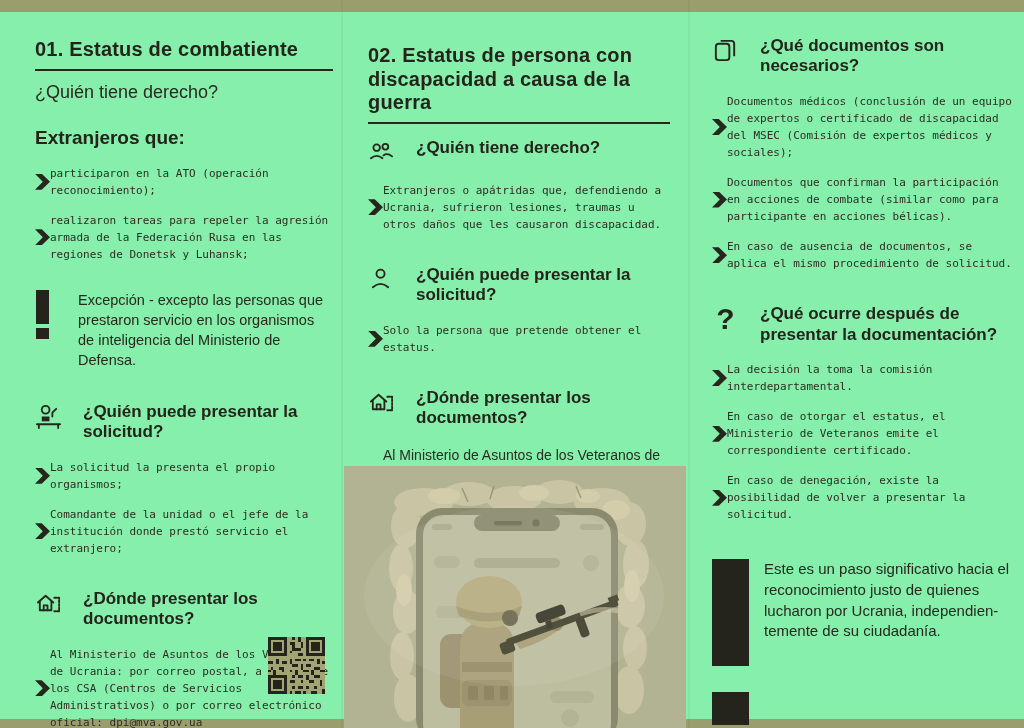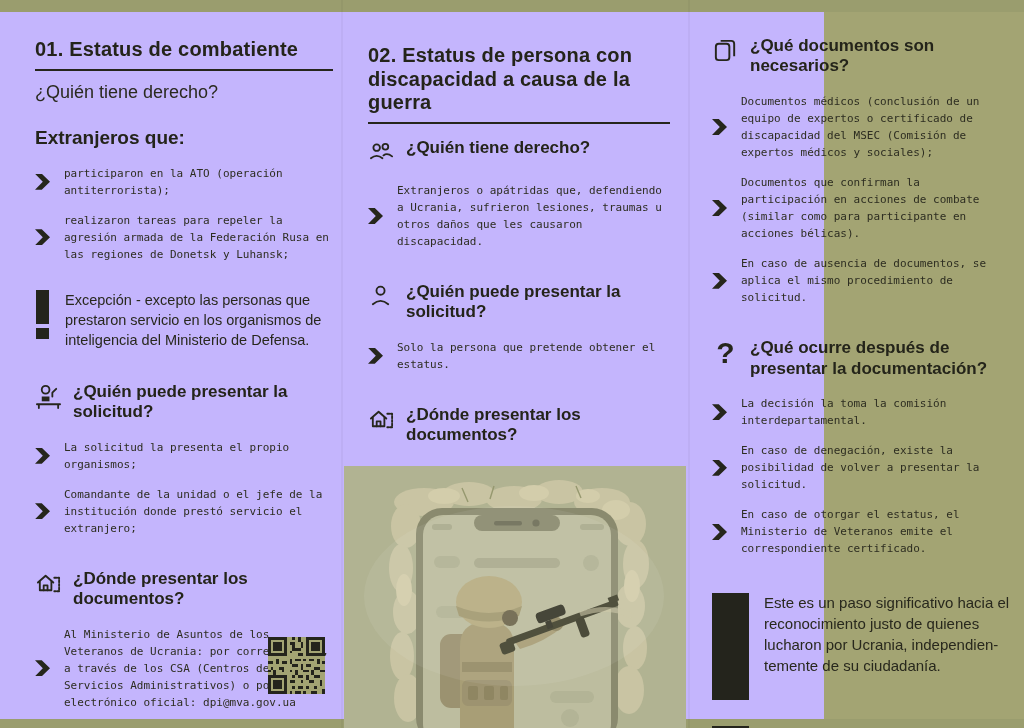--- a/index.html
+++ b/index.html
@@ -1,59 +1,59 @@
 <!DOCTYPE html>
 <html><head>
 <meta charset="utf-8">
 <style>
   * { margin:0; padding:0; box-sizing:border-box; }
   html,body { width:1024px; height:728px; overflow:hidden; background:#a3a473; }
   .page {
-    position:relative; width:824px; height:728px;
-    background:#c4b5fd;
+    position:relative; width:1024px; height:728px;
+    background:#86efac;
     font-family:"Liberation Sans", sans-serif;
     color:#26261c;
   }
   .band-top { position:absolute; left:0; top:0; width:1024px; height:12px; background:#9a9d6e; }
   .band-bottom { position:absolute; left:0; bottom:0; width:1024px; height:9px; background:#9a9d6e; }
   .fold { position:absolute; top:0; width:2px; height:728px; background:rgba(0,0,0,0.035); }
 
   .panel { position:absolute; }
   .p1 { left:35px;  top:38px;  width:298px; }
   .p2 { left:368px; top:44px;  width:302px; }
   .p3 { left:712px; top:36px;  width:300px; }
 
   .big-title {
     font-size:20px; font-weight:bold; line-height:1.18; letter-spacing:0.2px;
     padding-bottom:7px; border-bottom:2px solid #26261c; color:#24241a;
   }
   .subtitle { font-size:18px; margin-top:11px; color:#2a2a1f; }
   .lead { font-size:19px; font-weight:bold; margin-top:24px; color:#24241a; }
 
-  .sec-head { display:flex; gap:11px; align-items:flex-start; margin-top:32px; }
+  .sec-head { display:flex; gap:21px; align-items:flex-start; margin-top:32px; }
   .sec-head .ic { flex:0 0 27px; width:27px; height:27px; margin-top:1px; color:#26261c; }
   .sec-head h2 { font-size:17px; font-weight:bold; line-height:1.2; color:#24241a; }
   .qmark { font-size:30px; font-weight:bold; line-height:0.9; width:27px; text-align:center; font-family:"Liberation Sans", sans-serif; }
 
   ul.blist { list-style:none; margin-top:16px; display:flex; flex-direction:column; gap:13px; }
-  ul.blist li { display:flex; gap:14px; align-items:center; }
+  ul.blist li { display:flex; align-items:center; }
   .arrow {
     flex:0 0 15px; width:15px; height:16px; background:#26261c;
     clip-path:polygon(0 0, 45% 0, 100% 50%, 45% 100%, 0 100%, 52% 50%);
   }
   .mono {
     font-family:"DejaVu Sans Mono", monospace;
     font-size:11px; line-height:1.55; color:#2d2d21;
   }
   .sans-b { font-size:14px; line-height:1.45; color:#2b2b20; }
 
   .excl { display:flex; flex-direction:column; align-items:center; gap:4px; flex:0 0 14px; }
   .excl .bar { width:13px; height:34px; background:#24241c; }
   .excl .dot { width:13px; height:11px; background:#24241c; }
-  .exception { display:flex; gap:16px; margin-top:27px; align-items:flex-start; }
+  .exception { display:flex; gap:29px; margin-top:27px; align-items:flex-start; }
   .exception .txt { font-size:14.5px; line-height:1.38; color:#28281d; }
 
   .bigexcl { display:flex; flex-direction:column; gap:26px; flex:0 0 37px; }
   .bigexcl .bar { width:37px; height:107px; background:#24241c; }
   .bigexcl .dot { width:37px; height:33px; background:#24241c; }
   .finalnote { display:flex; gap:15px; margin-top:36px; align-items:flex-start; }
   .finalnote .txt { font-size:15px; line-height:1.38; color:#28281d; }
   .finalnote .txt p + p { margin-top:4px; }
 
   .qr { position:absolute; left:268px; top:637px; width:57px; height:57px; }
@@ -71,21 +71,21 @@
   <div class="fold" style="left:688px"></div>
 
   <div class="panel p1">
     <h1 class="big-title">01. Estatus de combatiente</h1>
     <div class="subtitle">¿Quién tiene derecho?</div>
     <div class="lead">Extranjeros que:</div>
 
     <ul class="blist">
       <li>
         <span class="arrow"></span>
-        <span class="mono">participaron en la ATO (operación antiterrorista);</span>
+        <span class="mono">participaron en la ATO (operación reconocimiento);</span>
       </li>
       <li>
         <span class="arrow"></span>
         <span class="mono">realizaron tareas para repeler la agresión armada de la Federación Rusa en las regiones de Donetsk y Luhansk;</span>
       </li>
     </ul>
 
     <div class="exception">
       <div class="excl">
         <div class="bar"></div>
@@ -339,25 +339,25 @@
       <div class="ic qmark">?</div>
       <h2>¿Qué ocurre después de presentar la documentación?</h2>
     </div>
     <ul class="blist">
       <li>
         <span class="arrow"></span>
         <span class="mono">La decisión la toma la comisión interdepartamental.</span>
       </li>
       <li>
         <span class="arrow"></span>
+        <span class="mono">En caso de otorgar el estatus, el Ministerio de Veteranos emite el correspondiente certificado.</span>
+      </li>
+      <li>
+        <span class="arrow"></span>
         <span class="mono">En caso de denegación, existe la posibilidad de volver a presentar la solicitud.</span>
-      </li>
-      <li>
-        <span class="arrow"></span>
-        <span class="mono">En caso de otorgar el estatus, el Ministerio de Veteranos emite el correspondiente certificado.</span>
       </li>
     </ul>
 
     <div class="finalnote">
       <div class="bigexcl">
         <div class="bar"></div>
         <div class="dot"></div>
       </div>
       <div class="txt">
         <p>Este es un paso significativo hacia el reconocimiento justo de quienes lucharon por Ucrania, independien-temente de su ciudadanía.</p>

